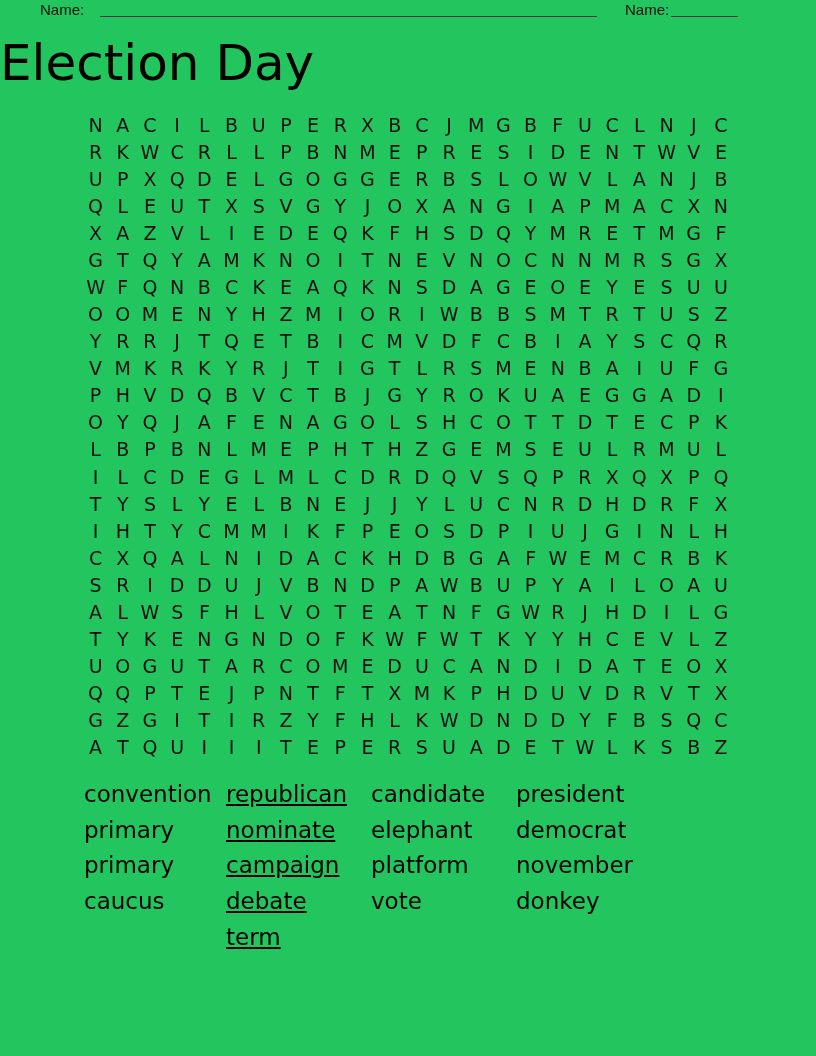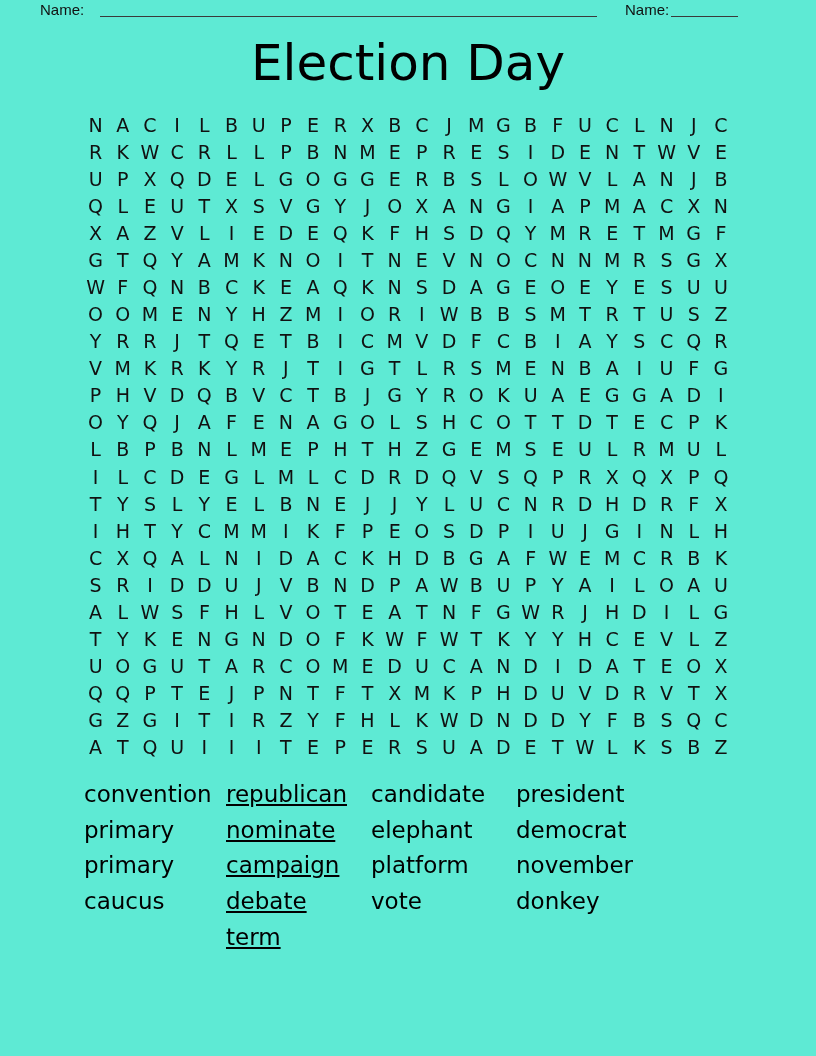--- a/index.html
+++ b/index.html
@@ -1,20 +1,20 @@
 <!DOCTYPE html>
 <html><head>
 <meta charset="utf-8">
 <style>
   html, body { margin: 0; padding: 0; background: #ffffff; }
   .page {
     position: relative;
     width: 816px;
     height: 1056px;
-    background: #5eead4;
+    background: #22c55e;
     font-family: "Liberation Sans", sans-serif;
     color: #000000;
     overflow: hidden;
   }
   
   .hdr-label {
     position: absolute;
     font-size: 15px;
     color: #111111;
     top: 1px;
@@ -29,21 +29,21 @@
     border-bottom: 1.5px solid #3a3a3a;
   }
   .line-name { left: 100px; width: 497px; }
   .line-date { left: 671px; width: 67px; }
   
   .title {
     position: absolute;
     top: 34px;
     left: 0;
     width: 100%;
-    text-align: center;
+    text-align: left;
     font-family: "DejaVu Sans", sans-serif;
     font-size: 50px;
     font-weight: 500;
     letter-spacing: 0px;
     color: #000000;
   }
   
   .grid {
     position: absolute;
     left: 82px;

